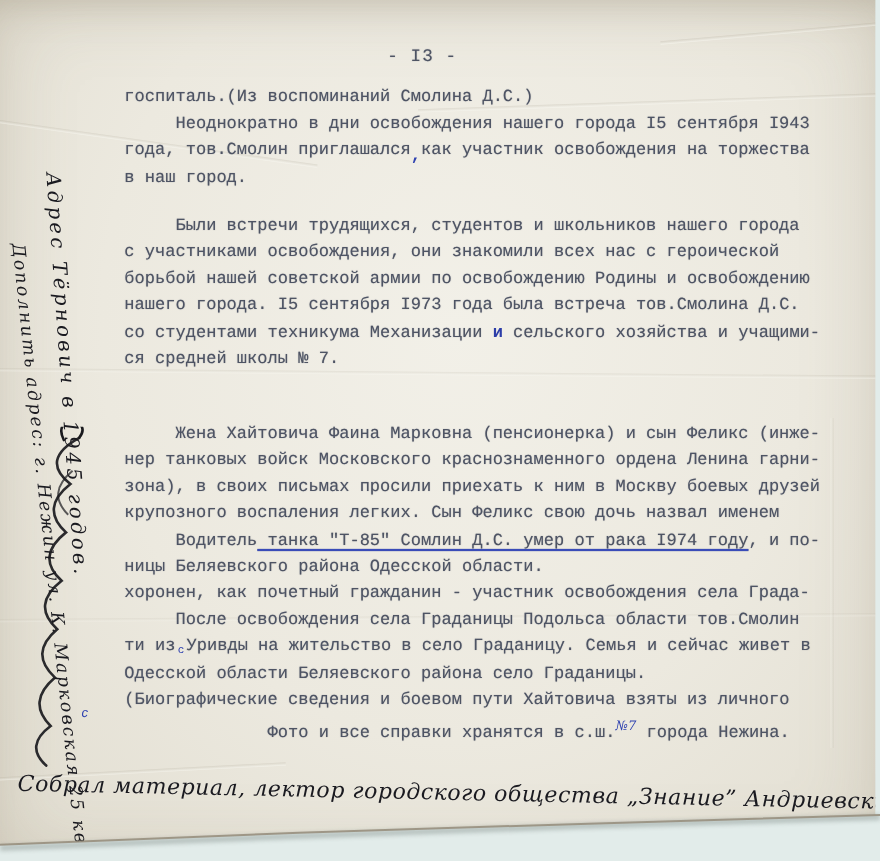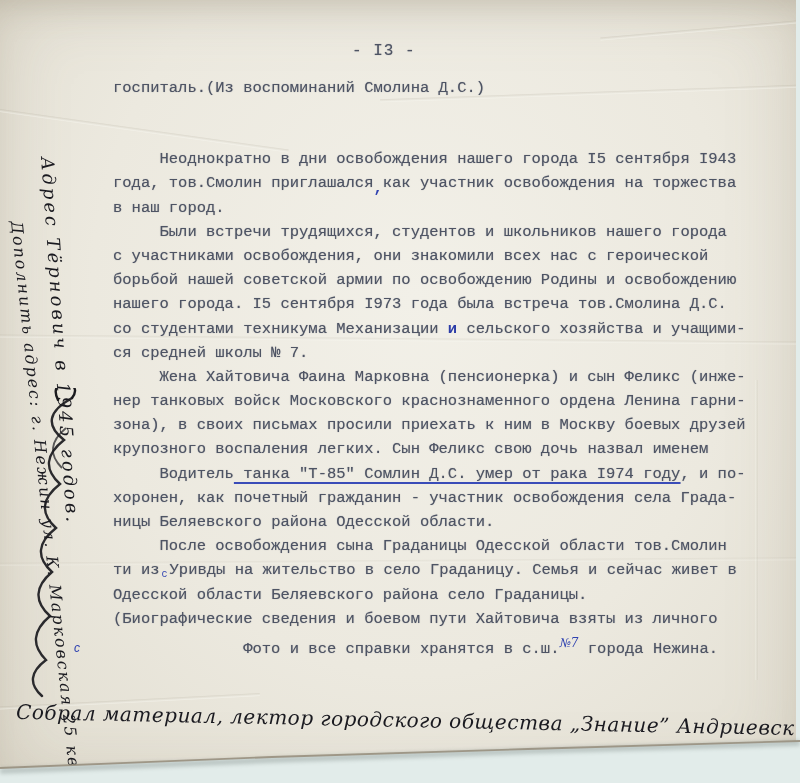--- a/index.html
+++ b/index.html
@@ -49,37 +49,37 @@
     <div class="crease" style="left:-20px;top:128px;width:310px;transform:rotate(8deg);"></div>
     <div class="crease" style="left:600px;top:28px;width:220px;transform:rotate(-5deg);"></div>
     <div class="crease" style="left:0;top:338px;width:800px;transform:rotate(.5deg);opacity:.8;"></div>
     <div class="crease" style="left:0;top:560px;width:800px;transform:rotate(-.4deg);opacity:.55;"></div>
     <div class="crease" style="left:-10px;top:700px;width:270px;transform:rotate(-3deg);"></div>
     <div class="crease" style="left:758px;top:380px;width:300px;transform:rotate(90deg);transform-origin:0 0;opacity:.6;"></div>
 
     <div id="page-number" class="typed-font">- I3 -</div>
     <div id="typed" class="typed-font">
         <div class="tline"><span>госпиталь.(Из воспоминаний Смолина Д.С.)</span></div>
-        <div class="tline" style="padding-left: 5ch; margin-top: 47px;"><span>Неоднократно в дни освобождения нашего города I5 сентября I943</span></div>
+        <div class="tline" style="padding-left: 5ch;"><span>Неоднократно в дни освобождения нашего города I5 сентября I943</span></div>
         <div class="tline"><span>года, тов.Смолин приглашался</span><span class="bc">,</span><span>как участник освобождения на торжества</span></div>
         <div class="tline"><span>в наш город.</span></div>
-        <div class="tline" style="padding-left: 5ch;"><span>Были встречи трудящихся, студентов и школьников нашего города</span></div>
+        <div class="tline" style="padding-left: 5ch; margin-top: 20px;"><span>Были встречи трудящихся, студентов и школьников нашего города</span></div>
         <div class="tline"><span>с участниками освобождения, они знакомили всех нас с героической</span></div>
         <div class="tline"><span>борьбой нашей советской армии по освобождению Родины и освобождению</span></div>
         <div class="tline"><span>нашего города. I5 сентября I973 года была встреча тов.Смолина Д.С.</span></div>
         <div class="tline"><span>со студентами техникума Механизации </span><span class="corr">и</span><span> сельского хозяйства и учащими-</span></div>
         <div class="tline"><span>ся средней школы № 7.</span></div>
-        <div class="tline" style="padding-left: 5ch;"><span>Жена Хайтовича Фаина Марковна (пенсионерка) и сын Феликс (инже-</span></div>
+        <div class="tline" style="padding-left: 5ch; margin-top: 44px;"><span>Жена Хайтовича Фаина Марковна (пенсионерка) и сын Феликс (инже-</span></div>
         <div class="tline"><span>нер танковых войск Московского краснознаменного ордена Ленина гарни-</span></div>
         <div class="tline"><span>зона), в своих письмах просили приехать к ним в Москву боевых друзей</span></div>
         <div class="tline"><span>крупозного воспаления легких. Сын Феликс свою дочь назвал именем</span></div>
         <div class="tline" style="padding-left: 5ch;"><span>Водитель</span><span class="bu"> танка "Т-85" Сомлин Д.С. умер от рака I974 году</span><span>, и по-</span></div>
+        <div class="tline"><span>ницы Беляевского района Одесской области.</span></div>
         <div class="tline"><span>хоронен, как почетный гражданин - участник освобождения села Града-</span></div>
-        <div class="tline"><span>ницы Беляевского района Одесской области.</span></div>
-        <div class="tline" style="padding-left: 5ch;"><span>После освобождения сына Граданицы Одесской области тов.Смолин</span></div>
+        <div class="tline" style="padding-left: 5ch;"><span>После освобождения села Граданицы Подольса области тов.Смолин</span></div>
         <div class="tline"><span>ти из</span><span class="bm">с</span><span>Уривды на жительство в село Граданицу. Семья и сейчас живет в</span></div>
         <div class="tline"><span>Одесской области Беляевского района село Граданицы.</span></div>
         <div class="tline"><span>(Биографические сведения и боевом пути Хайтовича взяты из личного</span></div>
         <div class="tline" style="padding-left: 14ch;"><span>Фото и все справки хранятся в с.ш.</span><span class="sup">№7</span><span> города Нежина.</span></div>
       </div>
 
     <div id="margin-note-1" class="hand">Адрес Тёрнович в 1945 годов.</div>
     <div id="margin-note-2" class="hand">Дополнить адрес: г. Нежин ул. К. Марковская 25 кв 2</div>
 
     <svg id="signature" width="84" height="330" viewBox="0 0 84 330">

